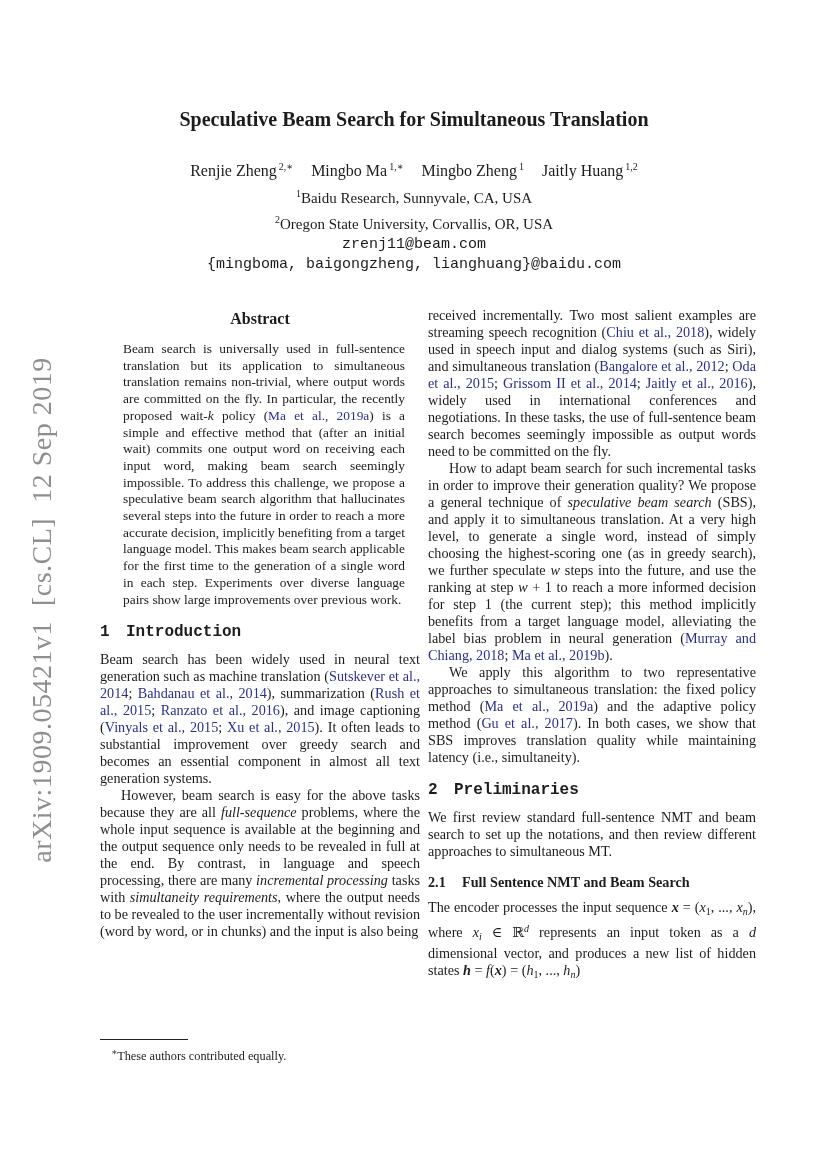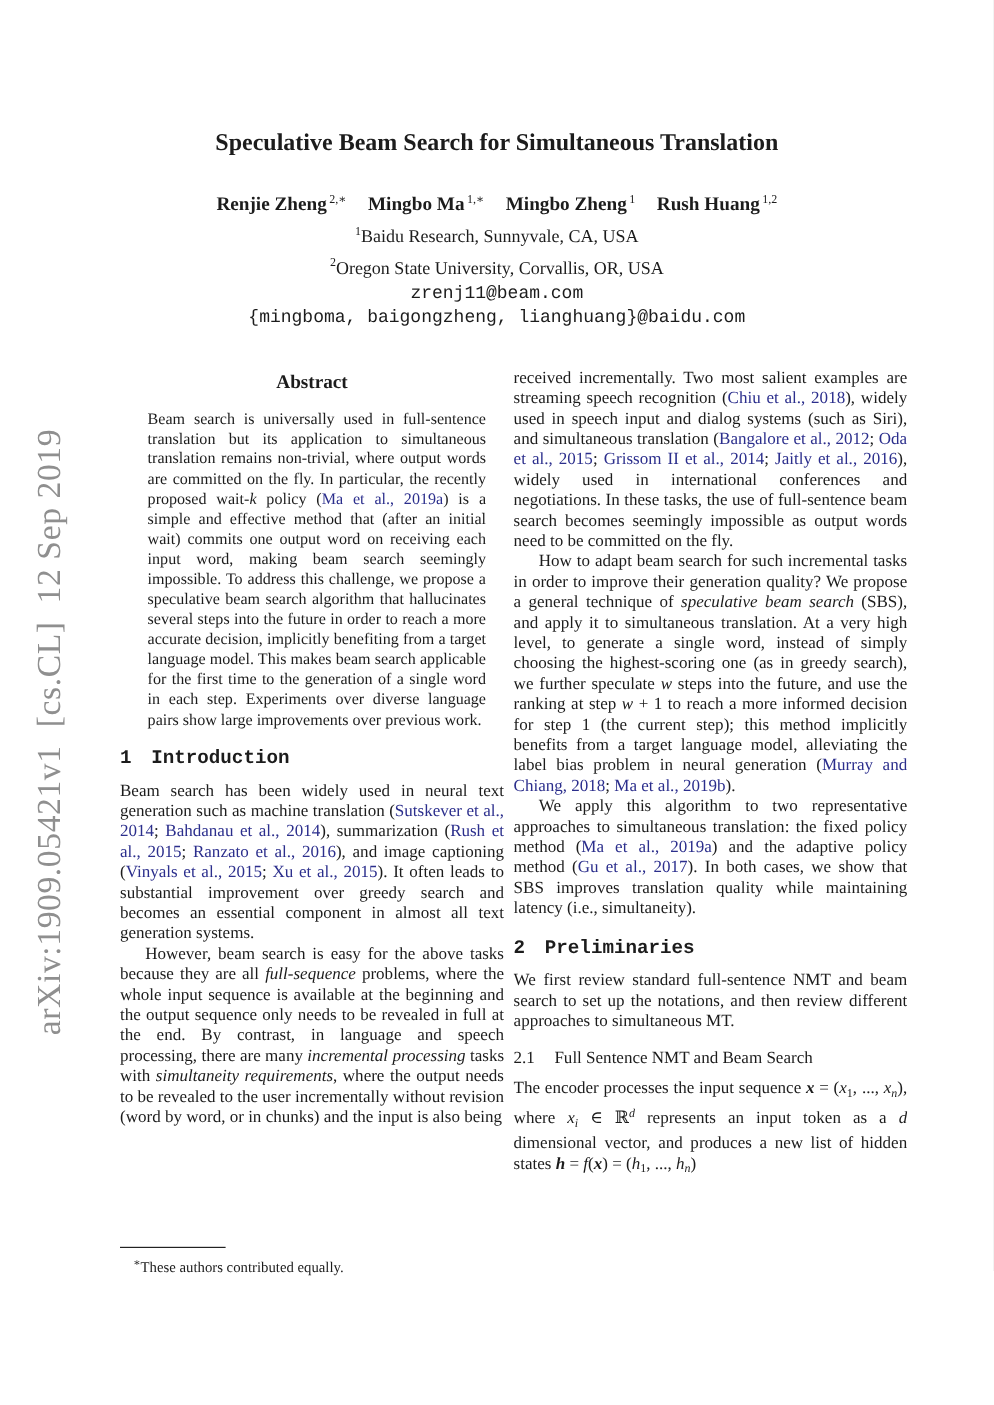--- a/index.html
+++ b/index.html
@@ -15,37 +15,37 @@
   .arxiv-stamp{
     position:absolute;left:42px;top:610px;
     transform:translate(-50%,-50%) rotate(-90deg);
     font-size:28px;color:var(--stamp);white-space:pre;letter-spacing:.5px;
   }
   
   .head{position:absolute;left:0;top:108px;width:100%;text-align:center;}
   .title{font-size:20px;font-weight:bold;margin:0 0 30px 0;}
   .authors{font-size:16px;margin:0 0 3px 0;}
   .author{margin:0 9px;white-space:nowrap;}
-  .author b{font-weight:bold;}
+  .author b{font-weight:normal;}
   .author sup{font-size:10px;font-weight:normal;margin-left:2px;}
   .affil{font-size:15px;line-height:21px;}
   .affil sup{font-size:10px;}
   .email{font-family:"Liberation Mono","DejaVu Sans Mono",monospace;font-size:15px;line-height:20px;}
   
   .col{position:absolute;top:302px;font-size:14.2px;line-height:17px;}
   .col-left{left:100px;width:320px;height:772px;display:flex;flex-direction:column;overflow:hidden;}
   .col-right{left:428px;width:328px;height:790px;padding-top:5px;overflow:hidden;}
   p{margin:0;}
   .just{text-align:justify;hyphens:auto;-webkit-hyphens:auto;}
   .indent{text-indent:21px;}
   .abs-head{text-align:center;font-size:16px;font-weight:bold;margin:8px 0 14px 0;}
   .abs-body{margin:0 15px 0 23px;font-size:13.4px;line-height:16.7px;}
   .sec-head{font-size:16px;font-weight:bold;margin:16px 0 10px 0;font-family:Liberation Mono, monospace;}
   .sec-num{display:inline-block;min-width:26px;}
-  .subsec-head{font-size:14.2px;font-weight:normal;margin:14px 0 8px 0;}
+  .subsec-head{font-size:14.2px;font-weight:bold;margin:14px 0 8px 0;}
   .subsec-num{display:inline-block;min-width:34px;}
   
   .footnote{margin-top:auto;padding-bottom:10px;}
   .fn-rule{width:88px;border-top:1.2px solid #222;margin:0 0 5px 0;}
   .fn-text{font-size:12.3px;line-height:15px;text-indent:11px;}
   .fn-text sup{font-size:9px;}
   
   .s-i{font-style:italic;}
   .s-l{color:var(--link);}
   .s-m{font-style:italic;}
@@ -57,21 +57,21 @@
 </head>
 <body>
 
 <div class="page">
 
   <div class="arxiv-stamp">arXiv:1909.05421v1  [cs.CL]  12 Sep 2019</div>
 
   <header class="head">
     <h1 class="title">Speculative Beam Search for Simultaneous Translation</h1>
     <div class="authors">
-      <span class="author"><b>Renjie Zheng</b><sup>2,∗</sup></span><span class="author"><b>Mingbo Ma</b><sup>1,∗</sup></span><span class="author"><b>Mingbo Zheng</b><sup>1</sup></span><span class="author"><b>Rush Huang</b><sup>1,2</sup></span>
+      <span class="author"><b>Renjie Zheng</b><sup>2,∗</sup></span><span class="author"><b>Mingbo Ma</b><sup>1,∗</sup></span><span class="author"><b>Mingbo Zheng</b><sup>1</sup></span><span class="author"><b>Jaitly Huang</b><sup>1,2</sup></span>
     </div>
     <div class="affil"><sup>1</sup><span>Baidu Research, Sunnyvale, CA, USA</span></div>
     <div class="affil"><sup>2</sup><span>Oregon State University, Corvallis, OR, USA</span></div>
     <div class="email">zrenj11@beam.com</div>
     <div class="email">{mingboma, baigongzheng, lianghuang}@baidu.com</div>
   </header>
 
   <div class="col col-left">
     <h2 class="abs-head">Abstract</h2>
     <p class="abs-body just"><span>Beam search is universally used in full-sentence translation but its application to simultaneous translation remains non-trivial, where output words are committed on the fly. In particular, the recently proposed wait-</span><span class="s-i">k</span><span> policy (</span><span class="s-l">Ma et al., 2019a</span><span>) is a simple and effective method that (after an initial wait) commits one output word on receiving each input word, making beam search seemingly impossible. To address this challenge, we propose a speculative beam search algorithm that hallucinates several steps into the future in order to reach a more accurate decision, implicitly benefiting from a target language model. This makes beam search applicable for the first time to the generation of a single word in each step. Experiments over diverse language pairs show large improvements over previous work.</span></p>

